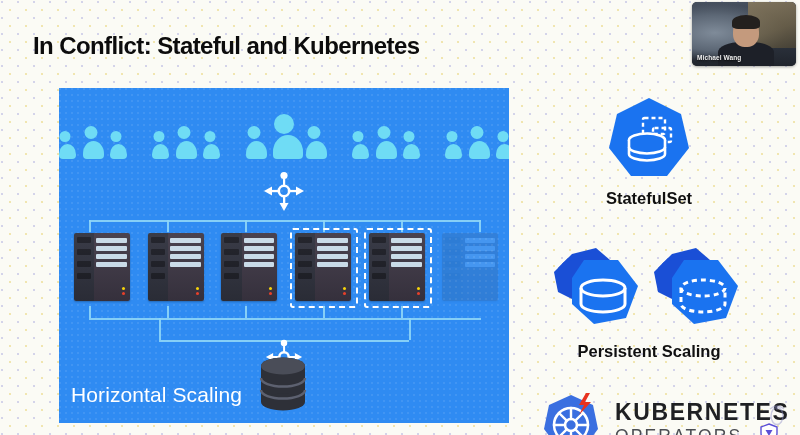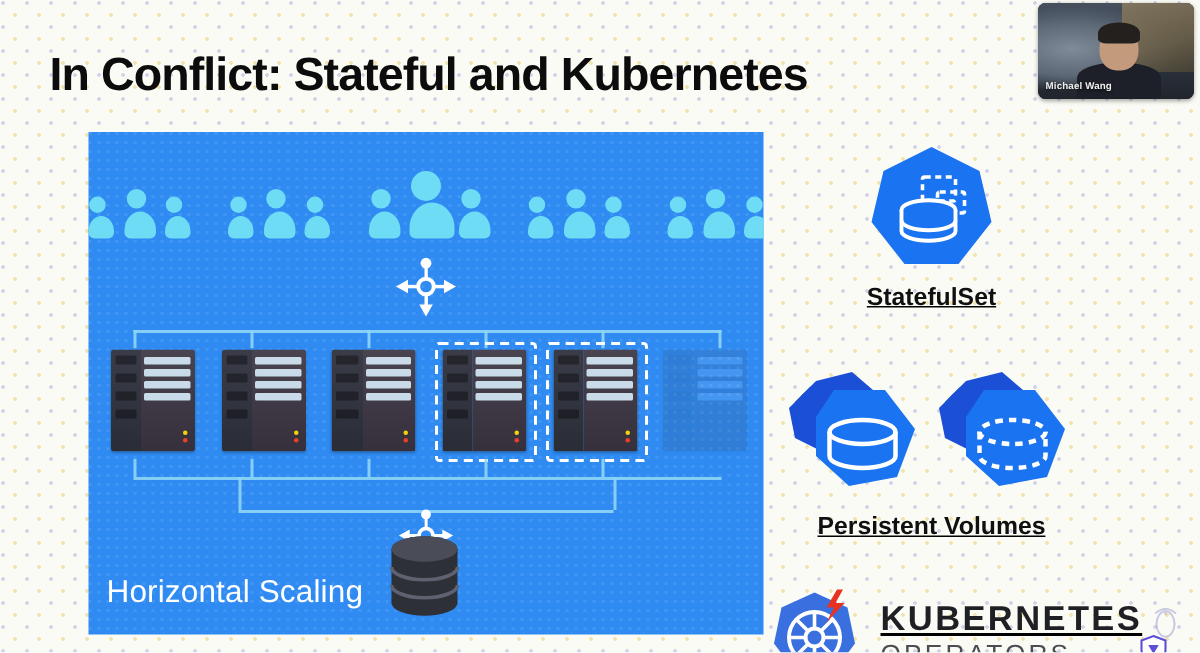--- a/index.html
+++ b/index.html
@@ -17,21 +17,21 @@
       radial-gradient(circle at 2px 2px, rgba(232,212,120,0.55) 1.1px, transparent 1.3px);
     background-size: 16px 16px, 16px 16px;
     background-position: 0 0, 8px 8px;
     overflow: hidden;
   }
 
   
   #slide-title {
     position: absolute;
     left: 33px; top: 32px;
-    font-size: 31px;
+    font-size: 24px;
     font-weight: bold;
     letter-spacing: -0.6px;
     color: #0c0c0c;
     white-space: nowrap;
   }
 
   
   #diagram-panel {
     position: absolute;
     left: 33px; top: 88px;
@@ -166,22 +166,22 @@
   #panel-db {
     position: absolute;
     left: 196px; bottom: 10px;
     width: 56px; height: 58px;
   }
   #panel-db svg { width: 100%; height: 100%; display:block; }
 
   
   #right-col {
     position: absolute;
-    left: 476px; top: 88px;
-    width: 290px; height: 335px; text-decoration: underline;
+    left: 504px; top: 88px;
+    width: 290px; height: 335px;
   }
   .rc-label {
     text-align: center;
     font-weight: bold;
     color: #101010;
     font-size: 16.5px;
   }
   #statefulset-icon {
     margin: 8px auto 0;
     width: 88px; height: 84px;
@@ -583,21 +583,21 @@
             <polygon points="16,18 40,12 54,24 50,48 30,58 10,48 6,28"></polygon>
           </g>
           <polygon points="36,16 70,16 90,42 78,74 46,80 24,60 24,34" fill="#1a73f0"></polygon>
           <g stroke="#ffffff" stroke-width="3" fill="none" stroke-dasharray="5 4">
             <ellipse cx="55" cy="44" rx="22" ry="8"></ellipse>
             <path d="M33 44 v16 a22 8 0 0 0 44 0 v-16"></path>
           </g>
         </svg>
       </div>
     </div>
-    <div class="rc-label" id="pv-label">Persistent Volumes</div>
+    <div class="rc-label" id="pv-label">Persistent Scaling</div>
 
     <div id="k8s-operators">
       <div id="k8s-operators-mark">
         <svg viewBox="0 0 64 64">
           <polygon points="32,4 54,14 59,38 44,58 20,58 5,38 10,14" fill="#3a6fe0"></polygon>
           <g transform="translate(32,34)">
             <circle r="17" fill="none" stroke="#ffffff" stroke-width="2.6"></circle>
             <circle r="6" fill="none" stroke="#ffffff" stroke-width="2.6"></circle>
             <g stroke="#ffffff" stroke-width="2.4" stroke-linecap="round">
               <line x1="0" y1="-17" x2="0" y2="-6"></line>

